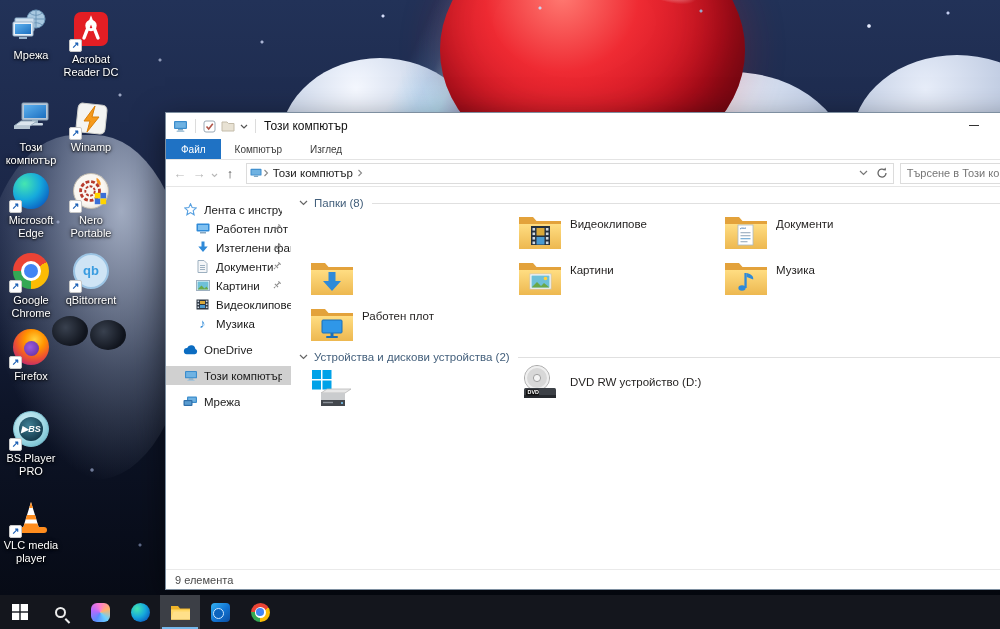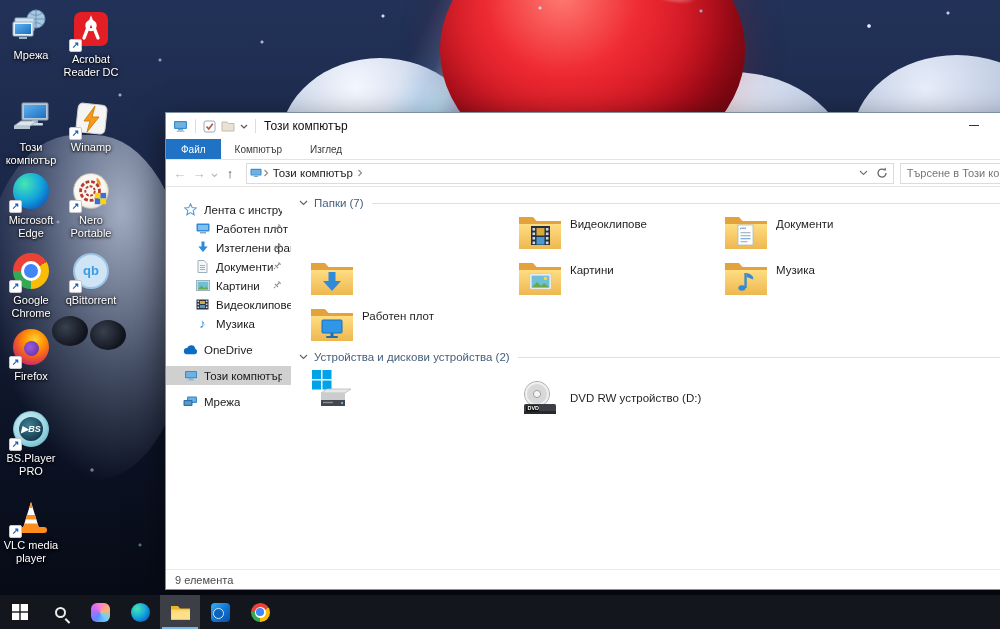--- a/index.html
+++ b/index.html
@@ -530,21 +530,21 @@
     </div>
 
     <div class="content">
 
       <div class="ghdr" style="top:10px">
         <span class="gchev">
           <svg width="9" height="6" viewBox="0 0 9 6">
               <path d="M1 1 L4.5 4.5 L8 1" stroke="#666" fill="none" stroke-width="1.2"></path>
             </svg>
         </span>
-        <span>Папки (7)</span>
+        <span>Папки (8)</span>
         <span class="line"></span>
       </div>
 
 
       <div class="tile" style="left:18px;top:72px">
         <span class="ficon">
           <svg viewBox="0 0 46 38" width="46" height="38">
             <path d="M2 4 h14 l3.5 4 H44 V36 H2 Z" fill="#e3a23b"></path>
             <rect x="2" y="11" width="42" height="25" fill="url(#foldg)"></rect>
             <path d="M19.5 13 h7 v9 h5.5 L23 32 L14 22 h5.5 z" fill="#2f8ad8"></path>
@@ -648,21 +648,21 @@
             <rect x="13.5" y="13.5" width="9" height="9" fill="#00a2e8"></rect>
             <path d="M12 26 l6 -4 h24 l-6 4 z" fill="#e8e8e8" stroke="#b8b8b8" stroke-width="0.8"></path>
             <rect x="12" y="26" width="24" height="7" fill="#caccce"></rect>
             <rect x="12" y="33" width="24" height="6" fill="#43474d"></rect>
             <rect x="14" y="34.8" width="10" height="1.4" fill="#8a9098"></rect>
             <circle cx="33" cy="36" r="1" fill="#7fd0ff"></circle>
           </svg>
         </span>
       </div>
 
-      <div class="drive-tile" style="left:226px;top:192px">
+      <div class="drive-tile" style="left:226px;top:176px">
         <span class="ficon" style="width:46px">
           <svg viewBox="0 0 46 42" width="46" height="42">
             <circle cx="20" cy="15" r="12.5" fill="#d8d8d8" stroke="#a8a8a8"></circle>
             <circle cx="20" cy="15" r="11" fill="none" stroke="#efefef" stroke-width="2"></circle>
             <circle cx="20" cy="15" r="3.6" fill="#f4f4f4" stroke="#a0a0a0"></circle>
             <rect x="7" y="25" width="32" height="9" rx="1.5" fill="#3c4046"></rect>
             <rect x="7" y="32" width="32" height="3" fill="#26292e"></rect>
             <rect x="9" y="26.5" width="13" height="6" rx="1" fill="#111"></rect>
             <text x="10.5" y="31.3" font-size="5.4" font-weight="bold" fill="#fff" font-family="Liberation Sans, sans-serif">DVD</text>
           </svg>

